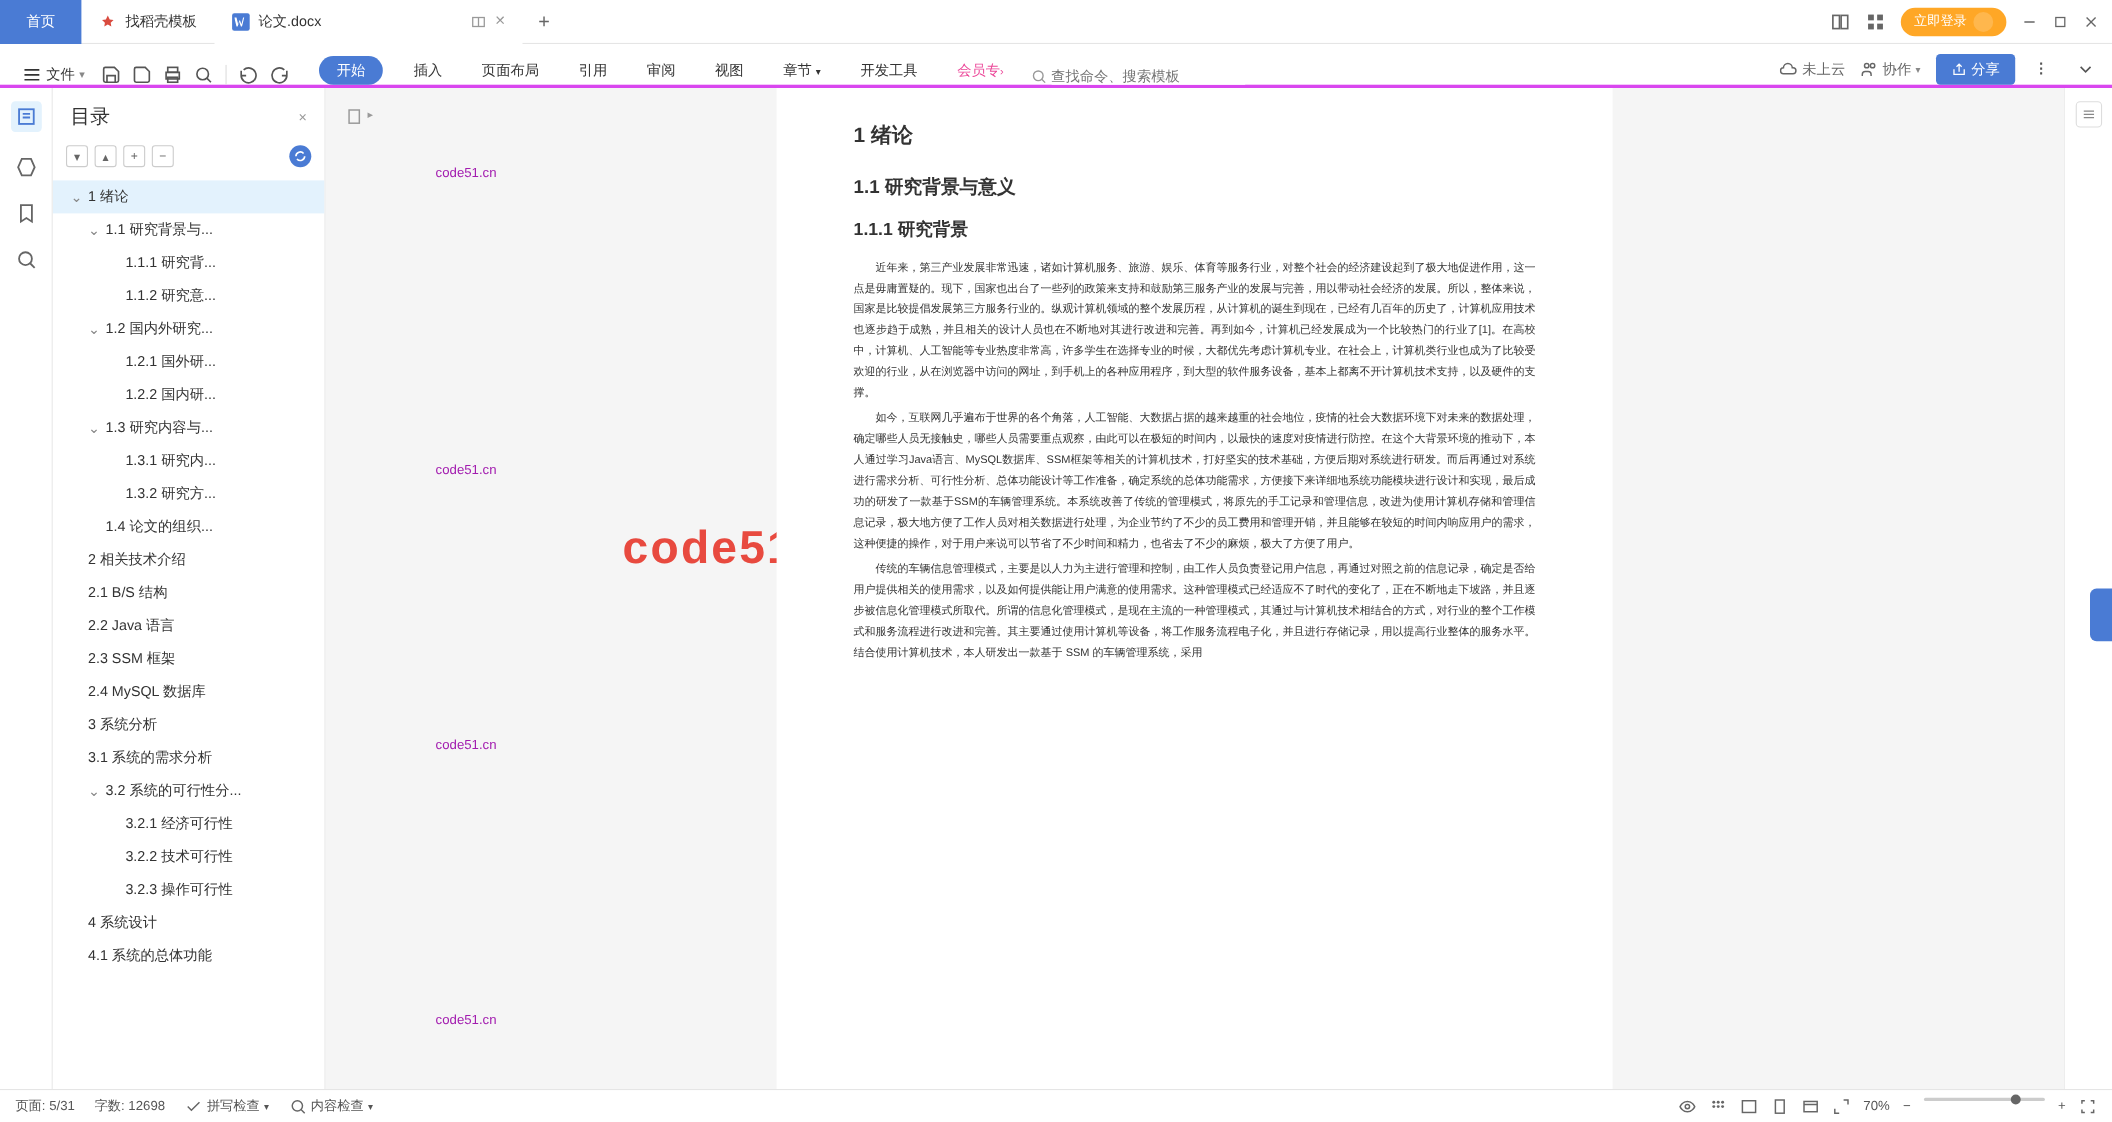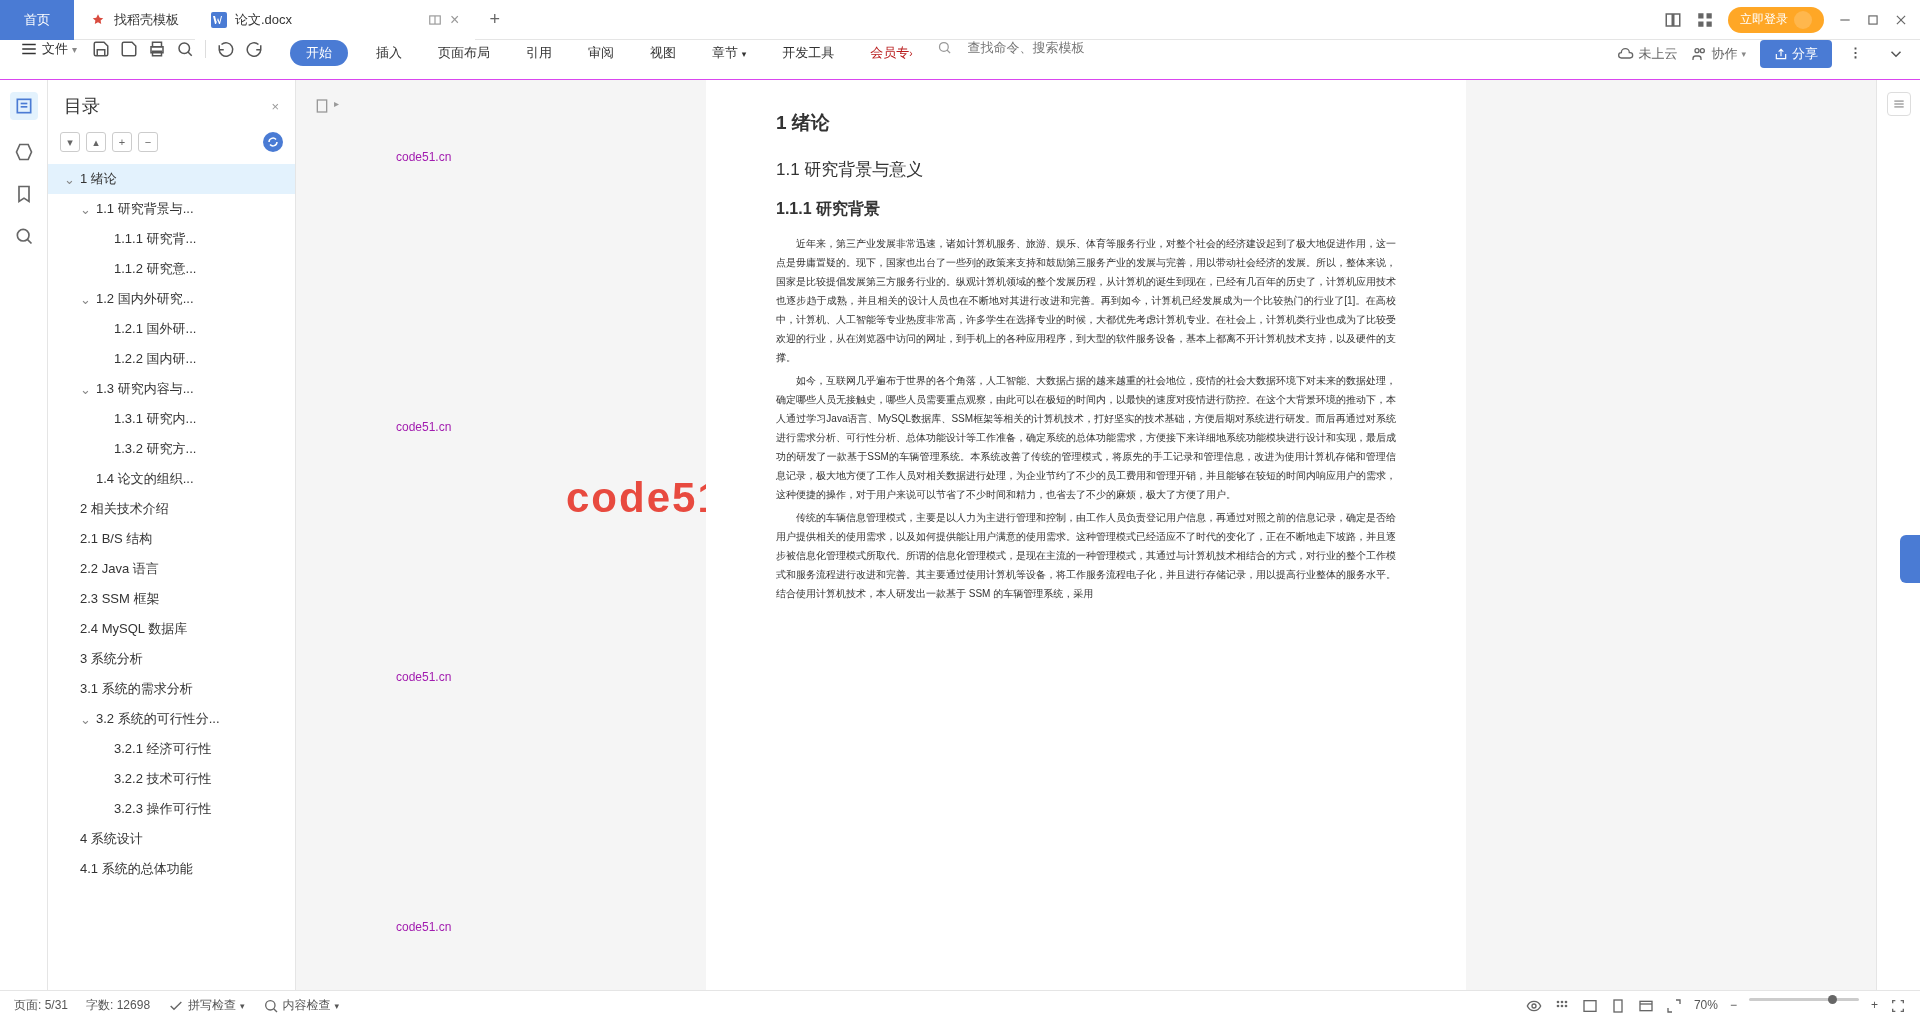--- a/index.html
+++ b/index.html
@@ -14,29 +14,29 @@
 .tab-icon.blue{color:#4a7bd4;background:#4a7bd4;border-radius:2px}
 .tab-icon.blue svg{fill:#fff}
 .tab-close{color:#999;font-size:16px}
 .tab-split{width:14px;height:14px;color:#999}
 .new-tab{padding:0 14px;color:#666;font-size:18px;cursor:pointer}
 .titlebar-right{margin-left:auto;display:flex;align-items:center;gap:14px;padding-right:12px}
 .tbr-icon{width:18px;height:18px;color:#666;cursor:pointer}
 .login-btn{background:#ffa726;color:#fff;padding:4px 12px;border-radius:14px;display:flex;align-items:center;gap:6px;font-size:12px}
 .avatar{width:18px;height:18px;background:#ffb74d;border-radius:50%}
 .win-btn{width:14px;height:14px;color:#666;cursor:pointer}
-.toolbar{height:40px;display:flex;align-items:flex-start;padding:0 12px;gap:4px;border-bottom:1px solid #d946ef;background:#fff}
+.toolbar{height:40px;display:flex;align-items:flex-end;padding:0 12px;gap:4px;border-bottom:3px solid #d946ef;background:#fff}
 .tb-menu{display:flex;align-items:center;gap:4px;padding:0 8px;cursor:pointer}
 .tb-icon{width:18px;height:18px;color:#555;cursor:pointer;margin:0 3px}
 .tb-sep{width:1px;height:18px;background:#ddd;margin:0 4px}
 .ribbon-tabs{display:flex;gap:20px;margin-left:20px}
 .ribbon-tab{cursor:pointer;padding:4px 8px}
 .ribbon-tab.active{background:#4a7bd4;color:#fff;border-radius:14px;padding:4px 16px}
-.ribbon-tab.vip{color:#b91c1c}
-.search-area{display:flex;align-items:center;gap:16px;color:#999;margin-left:12px}
+.ribbon-tab.vip{color:#ec4899}
+.search-area{display:flex;align-items:center;gap:4px;color:#999;margin-left:12px}
 .search-area input{border:none;outline:none;color:#999;font-size:13px}
 .toolbar-right{margin-left:auto;display:flex;align-items:center;gap:14px}
 .cloud{display:flex;align-items:center;gap:4px;color:#666;cursor:pointer}
 .share-btn{background:#4a7bd4;color:#fff;padding:5px 14px;border-radius:4px;display:flex;align-items:center;gap:4px}
 .main{flex:1;display:flex;overflow:hidden;position:relative}
 .side-rail{width:48px;background:#fff;border-right:1px solid #e5e5e5;display:flex;flex-direction:column;align-items:center;padding-top:12px;gap:22px}
 .rail-icon{width:20px;height:20px;color:#666;cursor:pointer}
 .rail-icon.active{color:#4a7bd4;background:#e3f2fd;padding:4px;width:28px;height:28px;border-radius:4px}
 .outline-panel{width:248px;background:#fff;border-right:1px solid #e5e5e5;display:flex;flex-direction:column}
 .outline-header{display:flex;align-items:center;padding:14px 16px;justify-content:space-between}
@@ -49,21 +49,21 @@
 .tree-item{display:flex;align-items:center;padding:6px 8px;cursor:pointer;color:#333;font-size:13px}
 .tree-item.l1{padding-left:16px}
 .tree-item.l2{padding-left:32px}
 .tree-item.l3{padding-left:50px}
 .tree-item.selected{background:#e3f2fd}
 .tree-chevron{width:14px;display:inline-flex;color:#888;margin-right:2px}
 .doc-area{flex:1;background:#f5f5f5;overflow:auto;position:relative;display:flex;justify-content:center}
 .page-marker{position:absolute;left:18px;top:18px;display:flex;gap:4px;color:#999}
 .page{width:760px;background:#fff;margin:0 auto;padding:30px 70px 60px;min-height:100%;position:relative}
 .doc-h1{font-size:19px;font-weight:700;margin-bottom:22px}
-.doc-h2{font-size:17px;font-weight:400;margin-bottom:18px}
+.doc-h2{font-size:17px;font-weight:700;margin-bottom:18px}
 .doc-h3{font-size:16px;font-weight:700;margin-bottom:14px}
 .doc-p{font-size:10px;line-height:1.9;text-indent:2em;margin-bottom:4px;text-align:justify}
 .wm{position:absolute;color:#a21caf;font-size:12px;pointer-events:none;user-select:none}
 .red-wm{position:absolute;color:#e84a3f;font-size:42px;font-weight:700;pointer-events:none;letter-spacing:2px}
 .right-panel{width:44px;background:#fff;border-left:1px solid #e5e5e5;padding-top:12px;display:flex;justify-content:center}
 .right-toggle{width:24px;height:24px;border:1px solid #ddd;border-radius:4px;display:flex;align-items:center;justify-content:center;color:#888;cursor:pointer}
 .slider-tab{position:absolute;right:0;top:50%;width:20px;height:48px;background:#4a7bd4;border-radius:6px 0 0 6px}
 .statusbar{height:30px;background:#fff;border-top:1px solid #e5e5e5;display:flex;align-items:center;padding:0 14px;gap:18px;font-size:12px;color:#555}
 .sb-item{display:flex;align-items:center;gap:4px;cursor:pointer}
 .sb-right{margin-left:auto;display:flex;align-items:flex-start;gap:12px}

